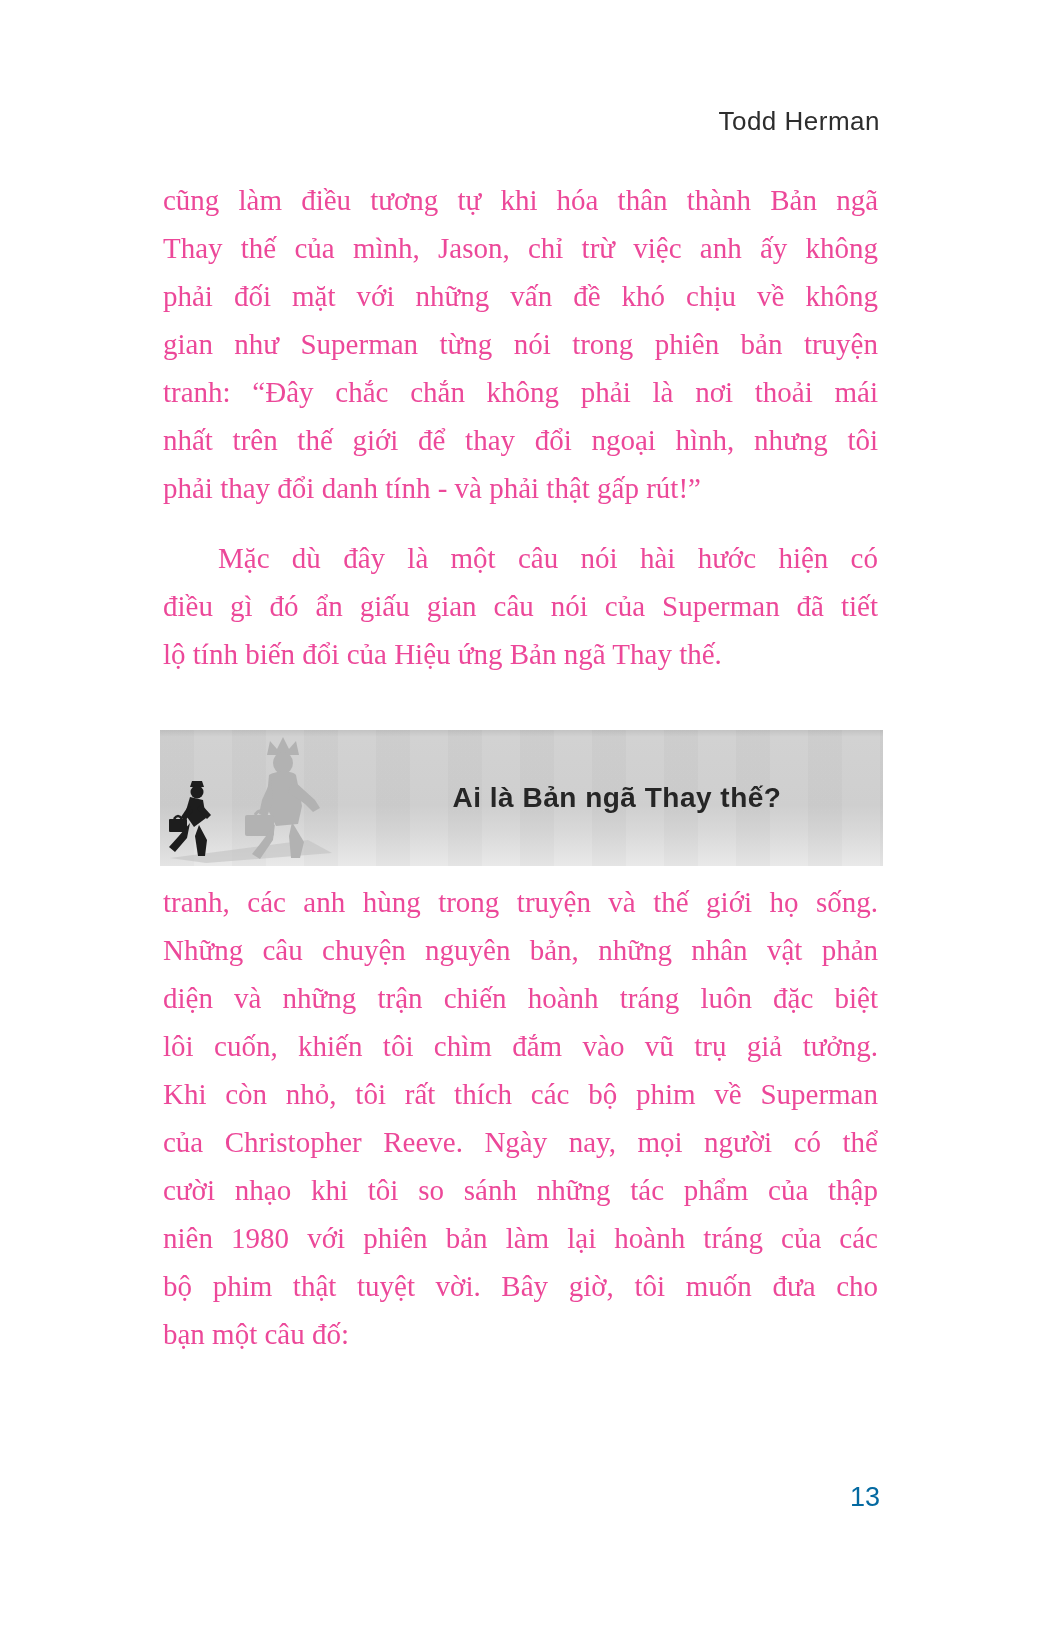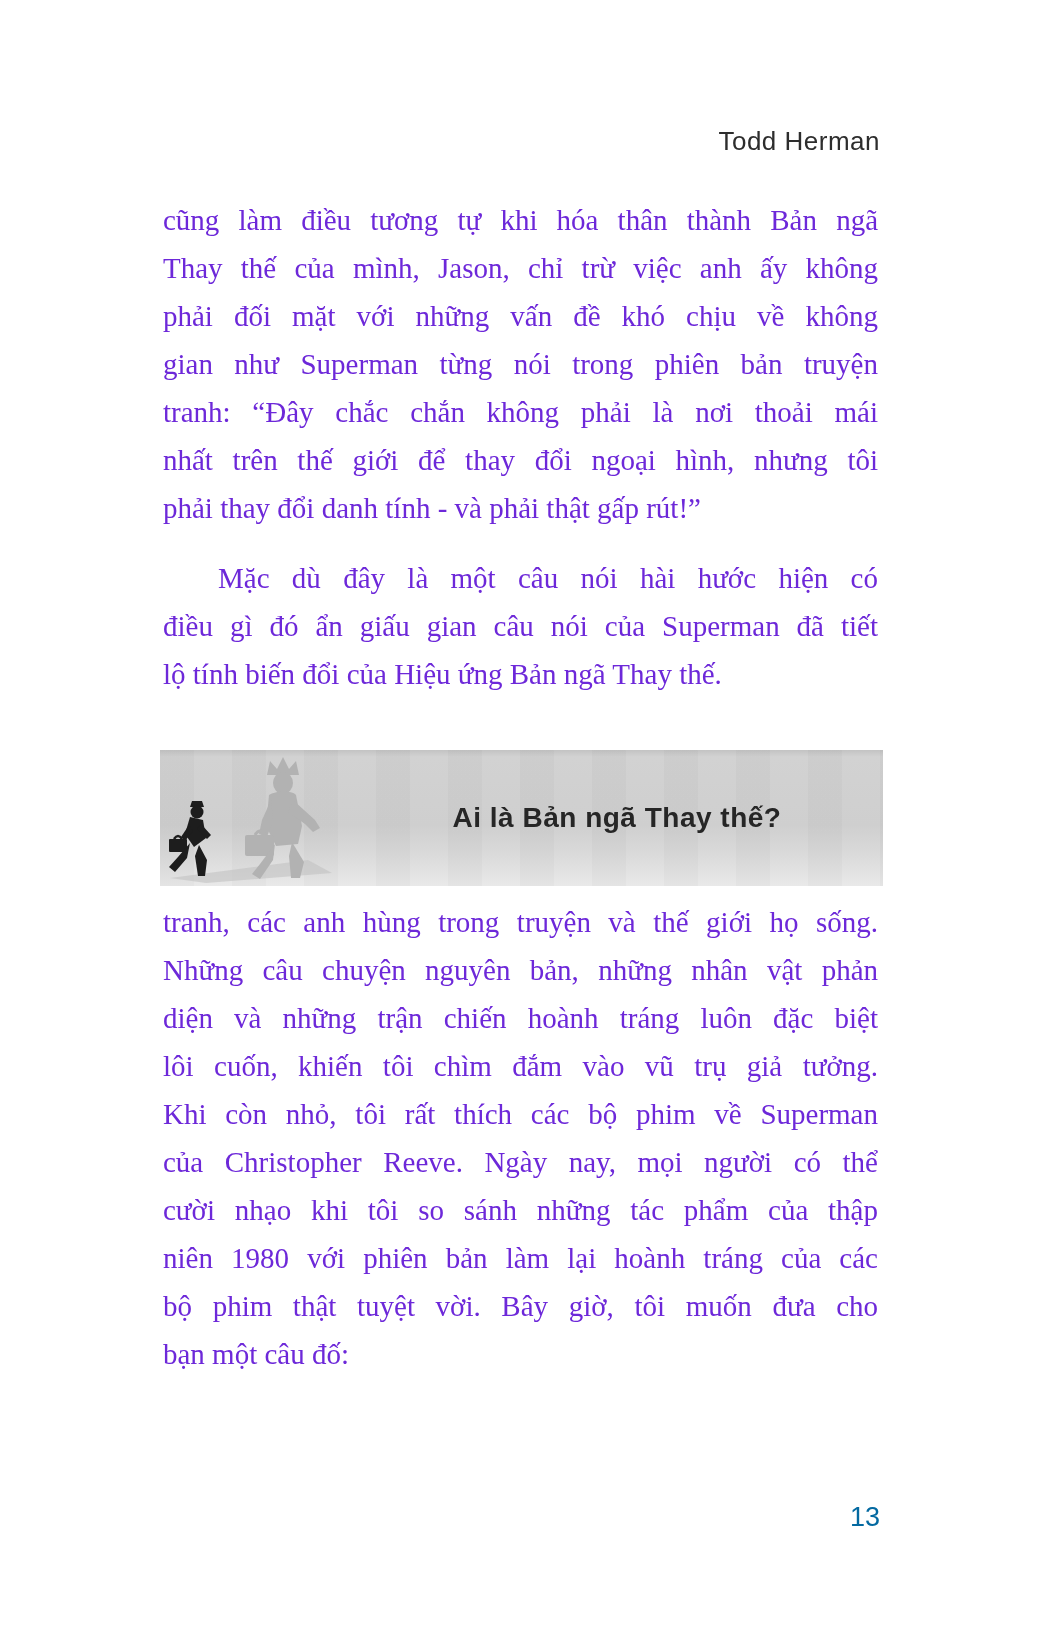--- a/index.html
+++ b/index.html
@@ -3,37 +3,37 @@
 <meta charset="utf-8">
 <style>
   html, body { margin: 0; padding: 0; }
   body {
     width: 1040px; height: 1646px;
     background: #ffffff;
     position: relative;
     font-family: "Liberation Serif", "DejaVu Serif", serif;
     overflow: hidden;
   }
-  .page { position: absolute; inset: 0; margin-top: 20px; }
+  .page { position: absolute; inset: 0; }
 
   .running-header {
     position: absolute;
     top: 106px; right: 160px;
     font-family: "Liberation Sans", "DejaVu Sans", sans-serif;
     font-size: 26px;
     color: #2d2d2d;
     letter-spacing: 0.5px;
   }
 
   .para {
     position: absolute;
     left: 163px; width: 715px;
     font-size: 29px;
     line-height: 48px;
-    color: #6d28d9;
+    color: #ec4899;
   }
   .p1 { top: 176px; }
   .p2 { top: 534px; }
   .p3 { top: 878px; }
 
   .line {
     height: 48px;
     overflow: hidden;
     text-align: justify;
     text-align-last: justify;

